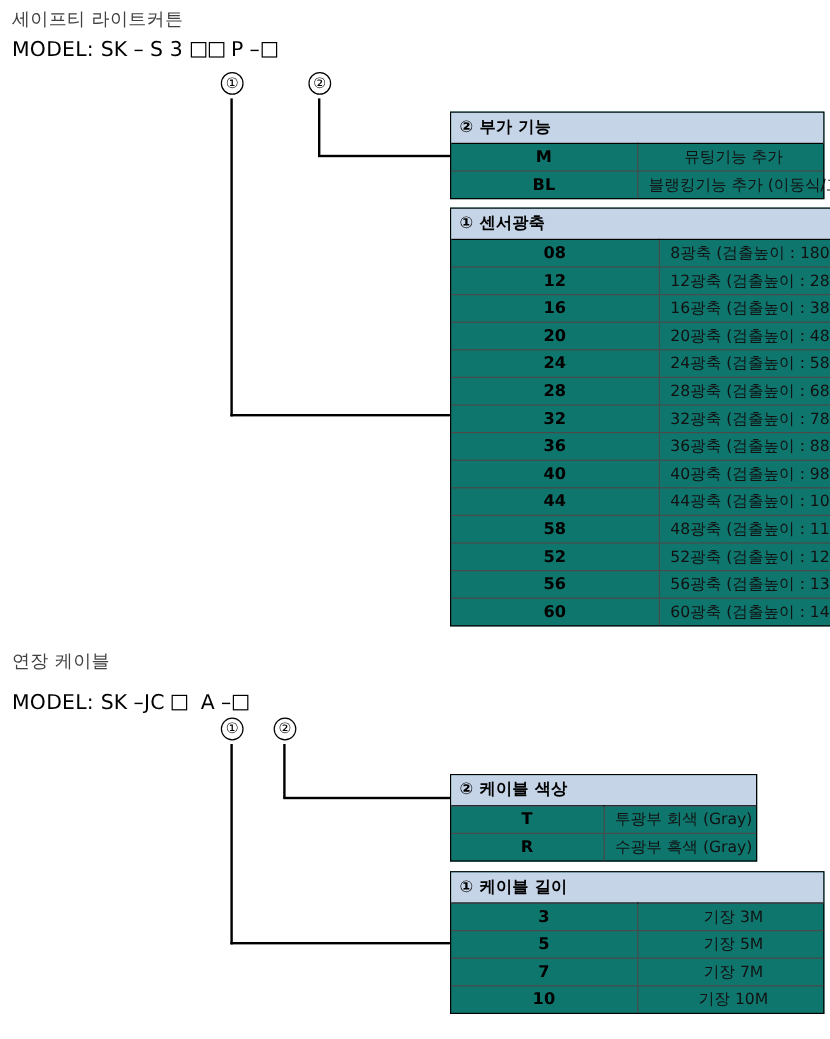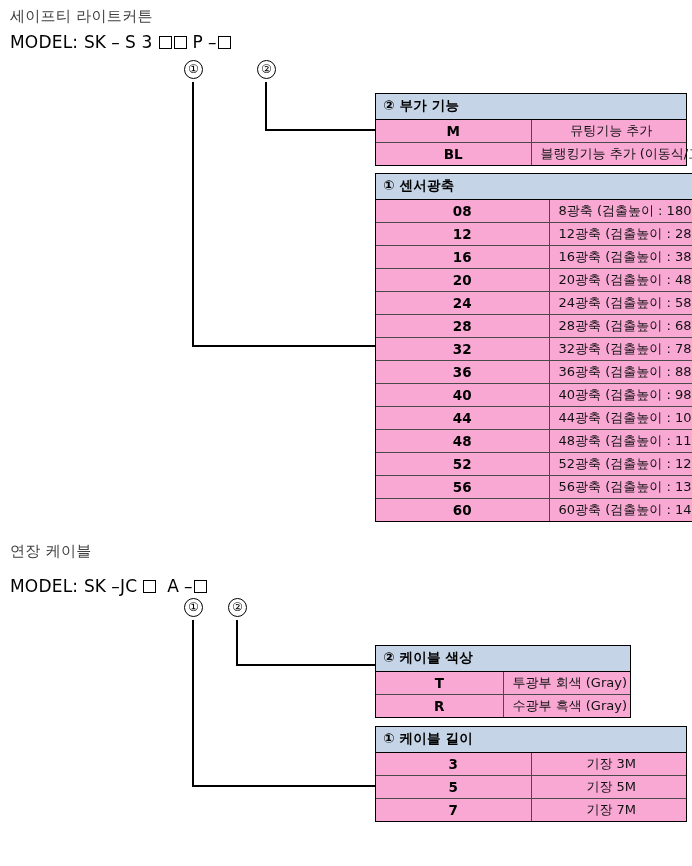--- a/index.html
+++ b/index.html
@@ -65,21 +65,21 @@
     position: absolute;
     height: 0;
     border-top: 2px solid #000;
   }
 
   
   .tbl {
     position: absolute;
     border: 1.6px solid #000;
     border-collapse: collapse;
-    background: #f9a8d4;
+    background: #0f766e;
     box-sizing: border-box;
   }
   .tbl table {
     border-collapse: collapse;
     width: 100%;
     table-layout: fixed;
   }
   .tbl th.hdr {
     background: #c5d5e7;
     text-align: left;
@@ -192,21 +192,21 @@
         </tr>
       <tr>
           <td class="code">40</td>
           <td class="desc">40광축  (검출높이 : 988mm)</td>
         </tr>
       <tr>
           <td class="code">44</td>
           <td class="desc">44광축  (검출높이 : 1089mm)</td>
         </tr>
       <tr>
-          <td class="code">48</td>
+          <td class="code">58</td>
           <td class="desc">48광축  (검출높이 : 1190mm)</td>
         </tr>
       <tr>
           <td class="code">52</td>
           <td class="desc">52광축  (검출높이 : 1291mm)</td>
         </tr>
       <tr>
           <td class="code">56</td>
           <td class="desc">56광축  (검출높이 : 1392mm)</td>
         </tr>
@@ -266,15 +266,19 @@
           <td class="desc">기장 3M</td>
         </tr>
       <tr>
           <td class="code">5</td>
           <td class="desc">기장 5M</td>
         </tr>
       <tr>
           <td class="code">7</td>
           <td class="desc">기장 7M</td>
         </tr>
+      <tr>
+          <td class="code">10</td>
+          <td class="desc">기장 10M</td>
+        </tr>
     </tbody>
   </table>
 </div>
 
 </body></html>

